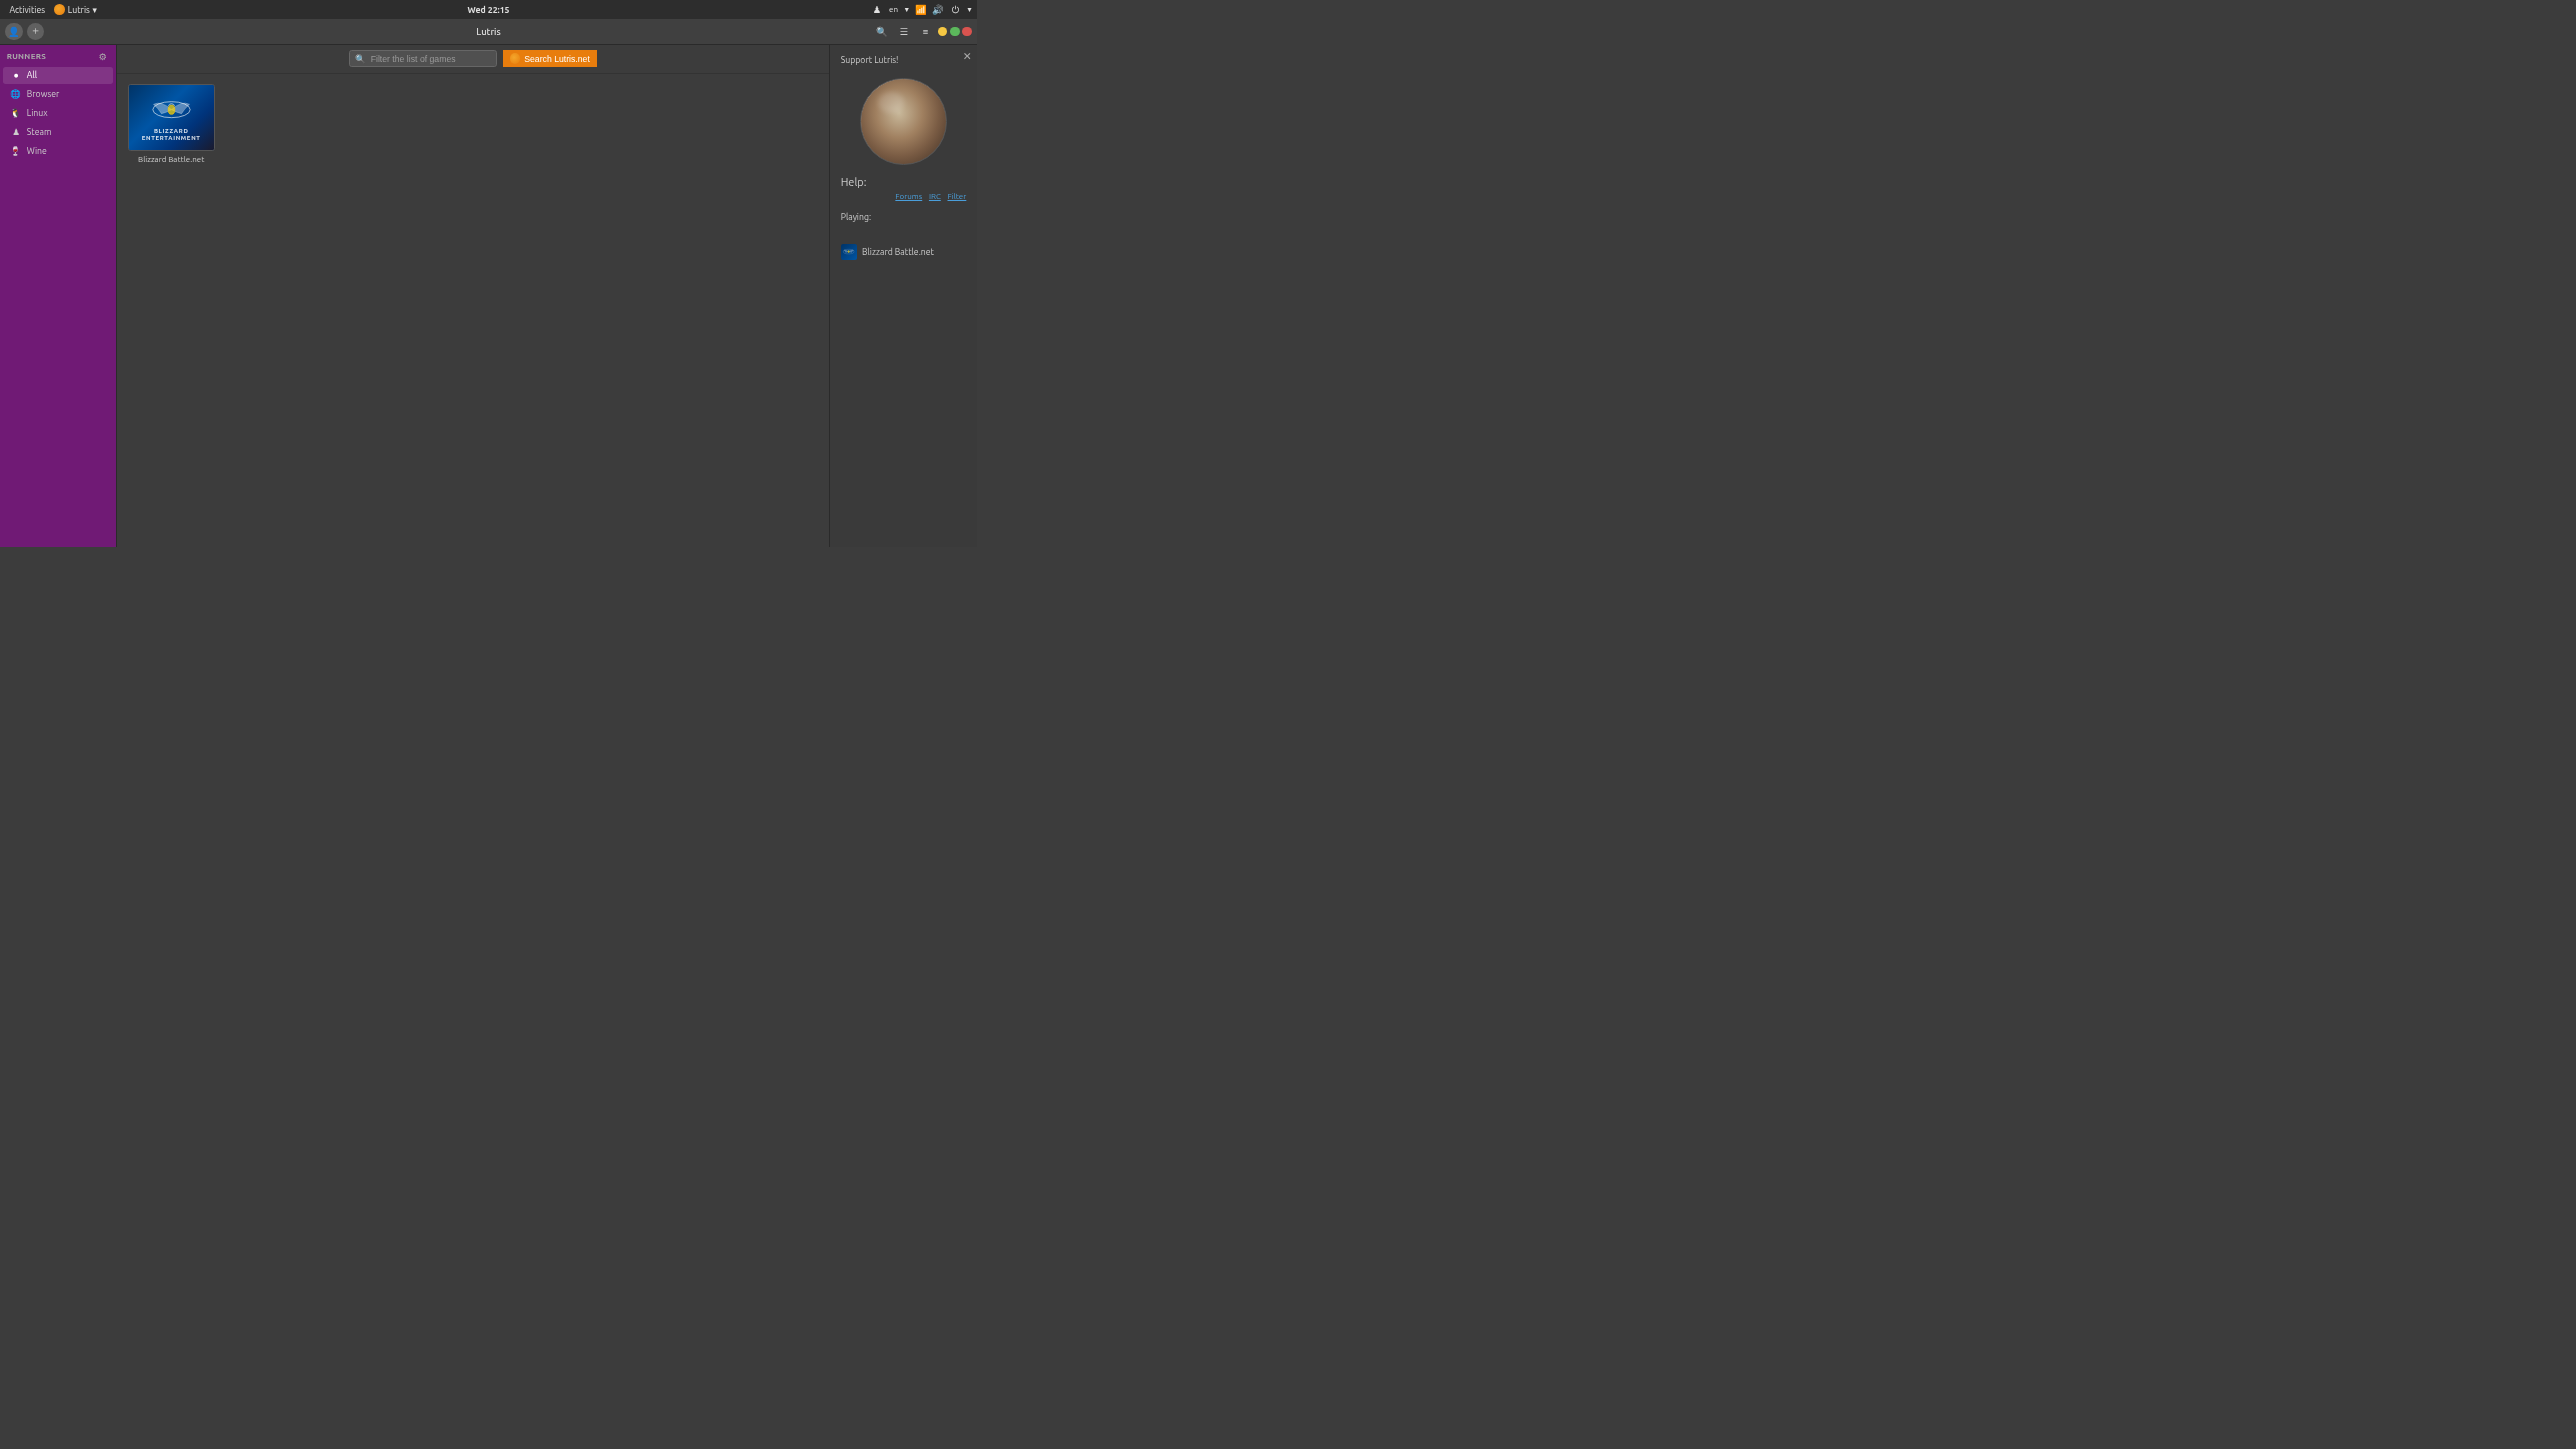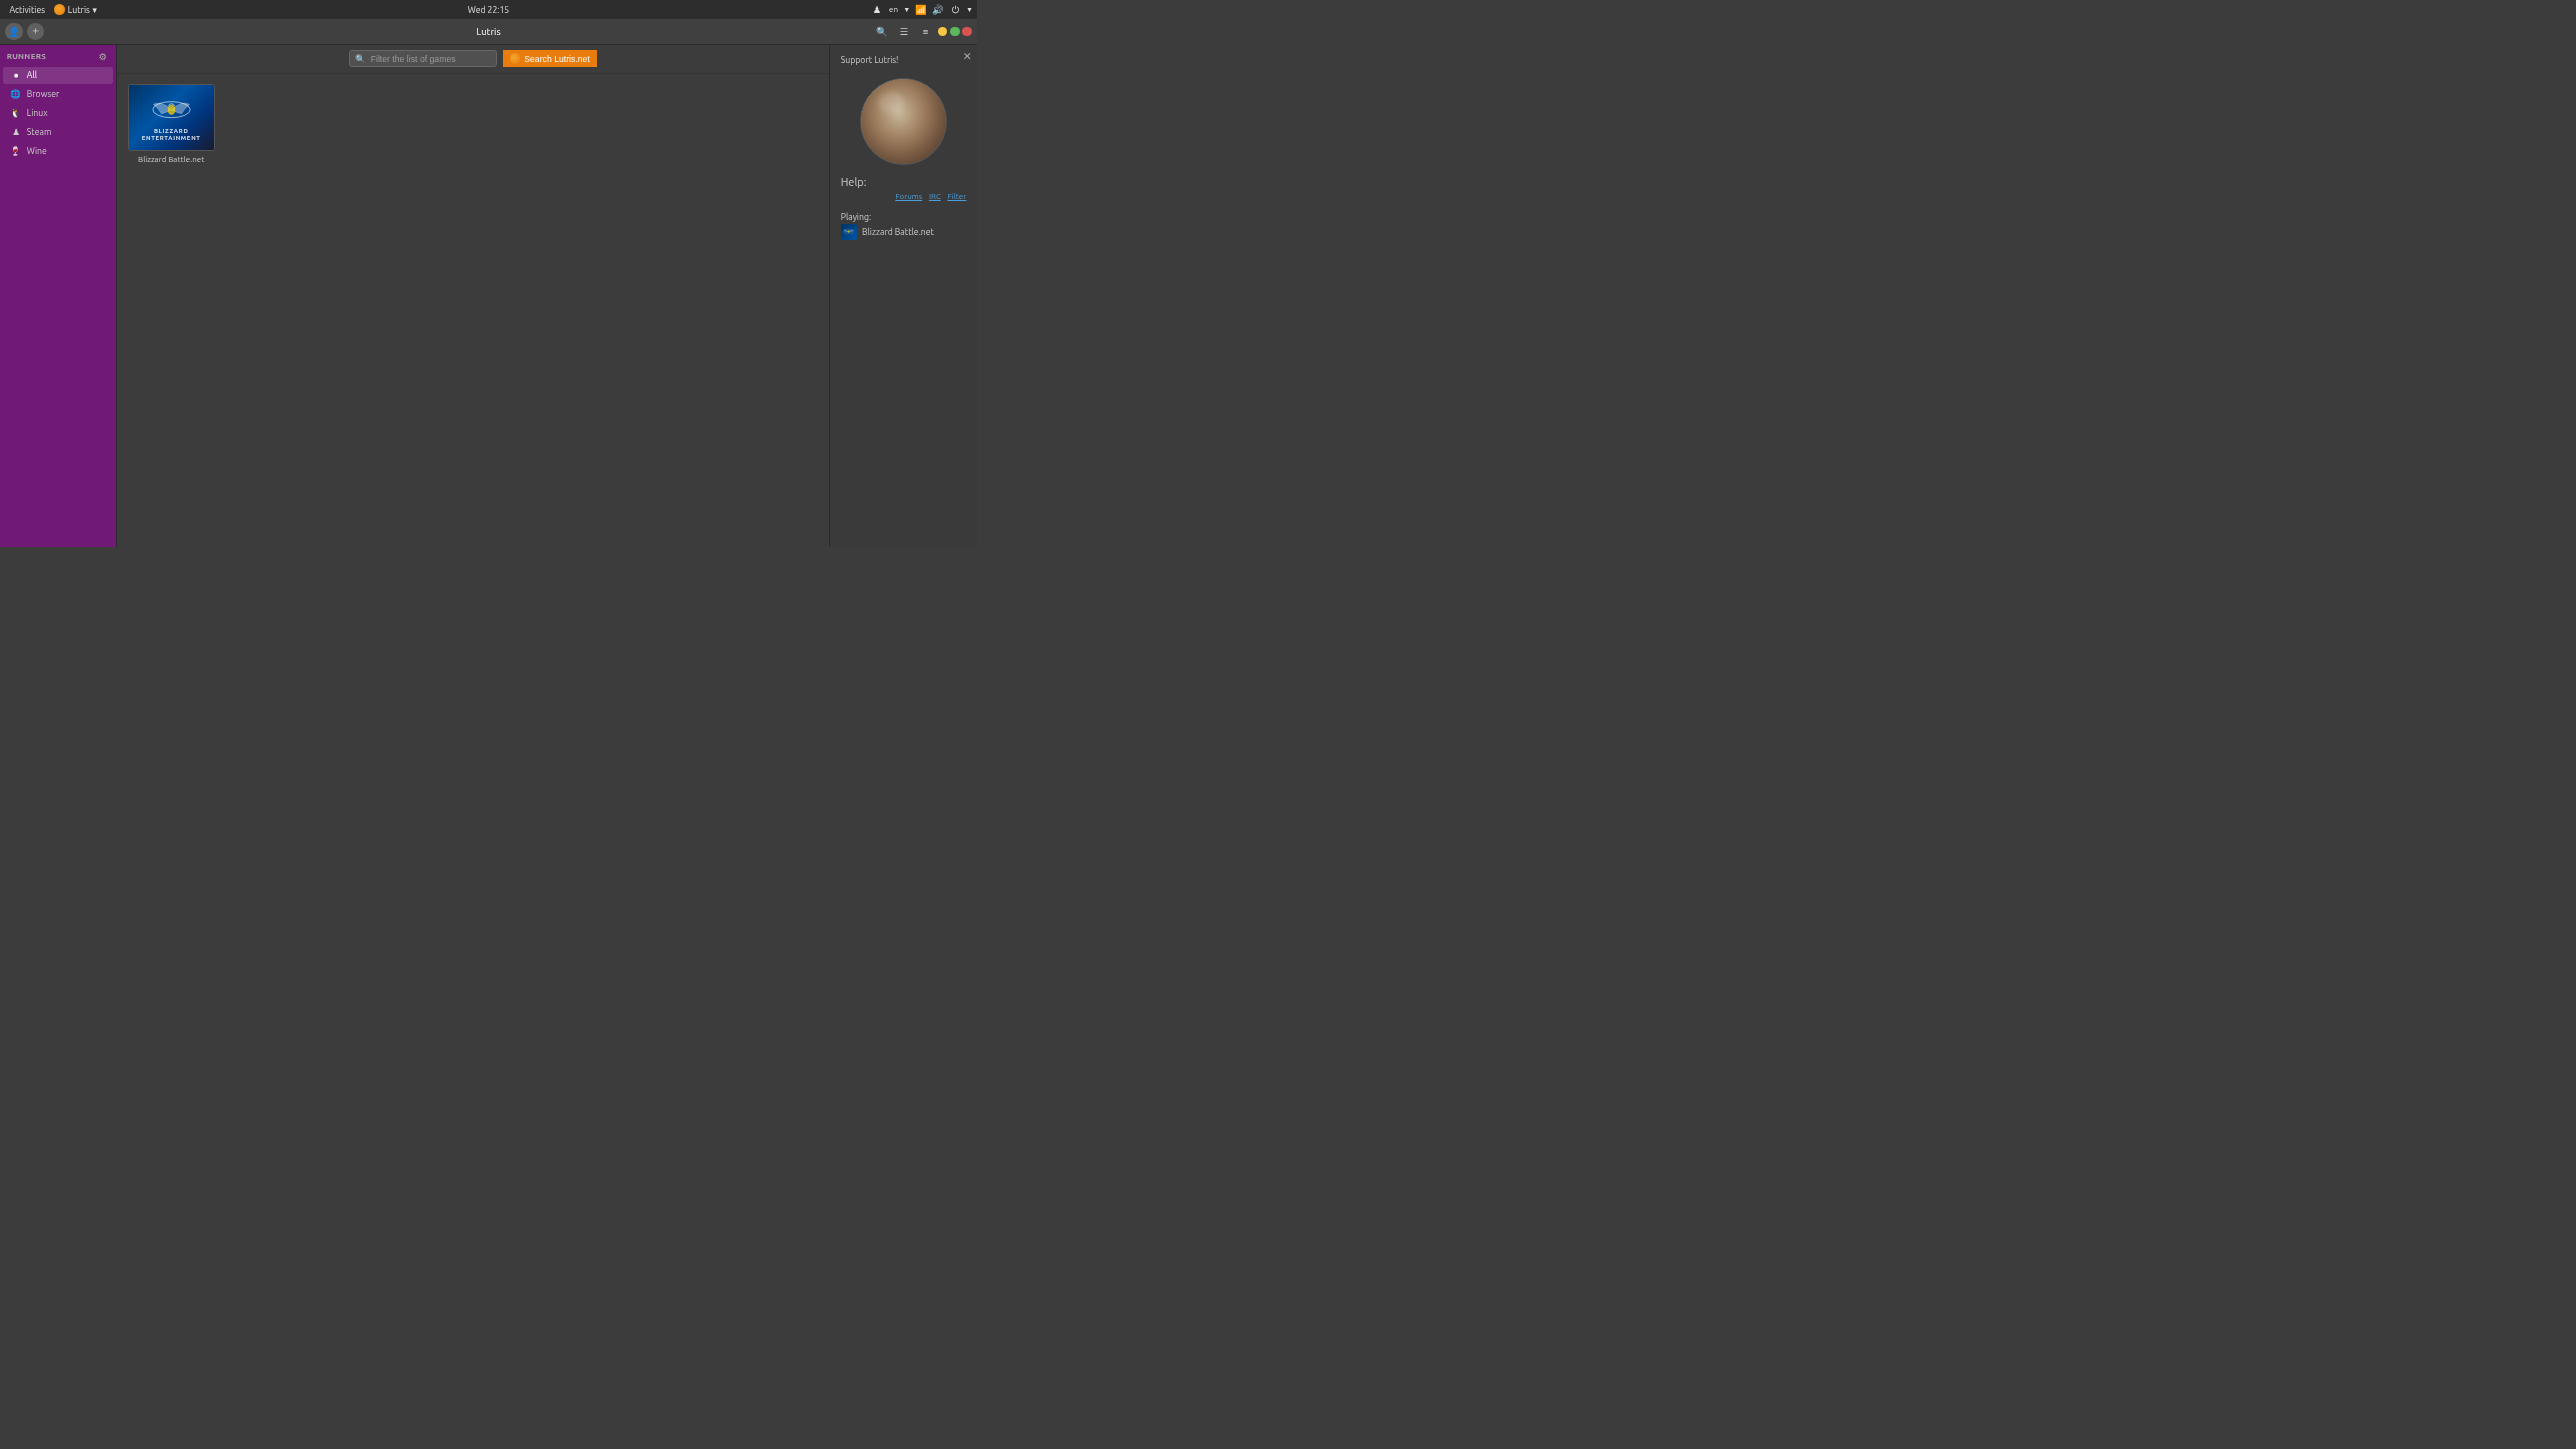--- a/index.html
+++ b/index.html
@@ -29,20 +29,21 @@
       display: flex;
       align-items: center;
       gap: 5.4px;
     }
     .system-bar-center {
       position: absolute;
       left: 50%;
       transform: translateX(-50%);
       font-size: 8.7px;
       color: #e0e0e0;
+      font-weight: bold;
     }
     .system-bar-right {
       display: flex;
       align-items: center;
       gap: 6.7px;
       font-size: 8px;
       color: #e0e0e0;
     }
     .activities-btn {
       font-size: 8.7px;
@@ -412,21 +413,21 @@
       cursor: pointer;
       text-decoration: underline;
     }
 
     .playing-section {
       width: 100%;
     }
     .playing-label {
       font-size: 8.7px;
       color: #ccc;
-      margin-bottom: 2px;
+      margin-bottom: 22px;
     }
     .playing-item {
       display: flex;
       align-items: center;
       gap: 5.4px;
     }
     .playing-icon {
       width: 16px;
       height: 16px;
       border-radius: 2px;

